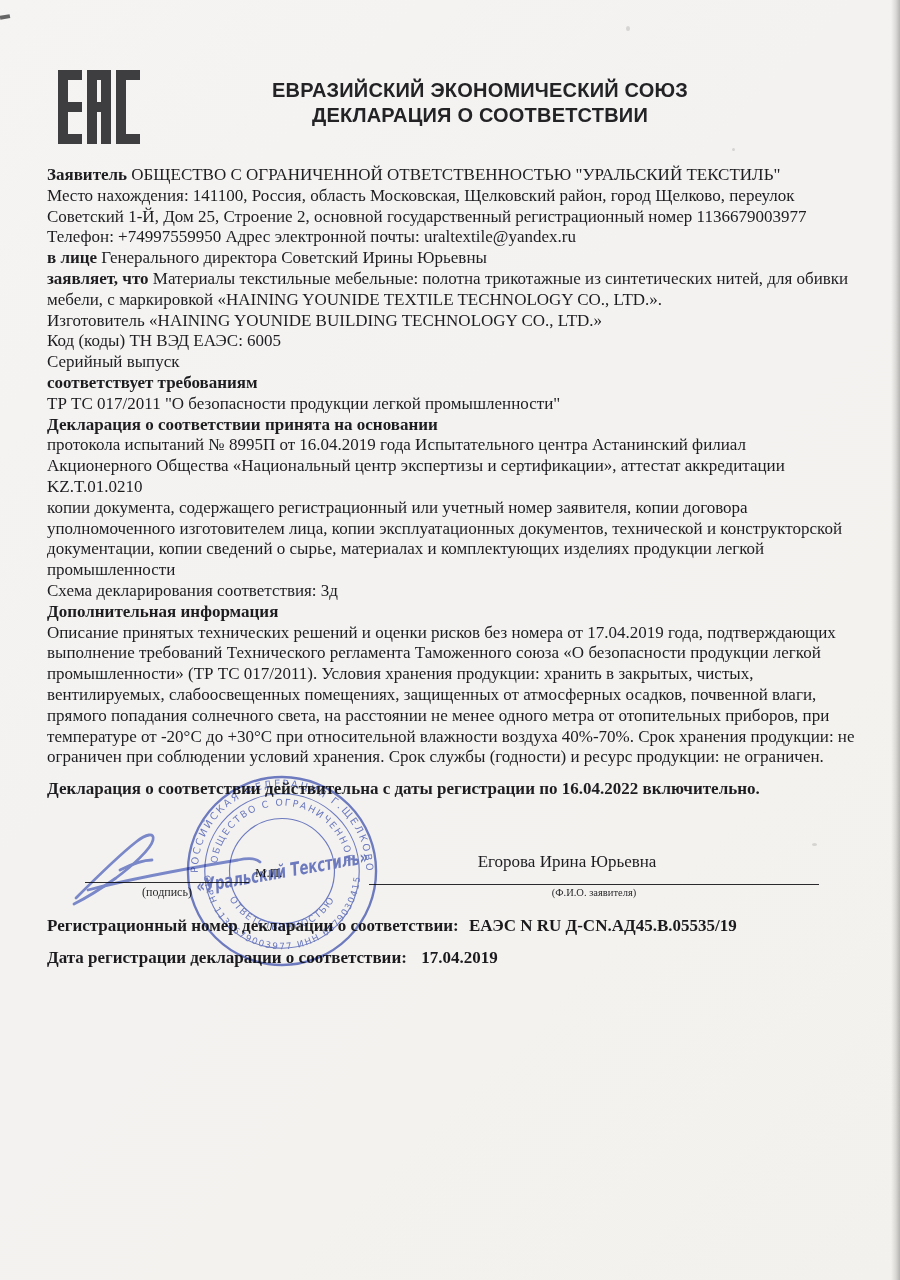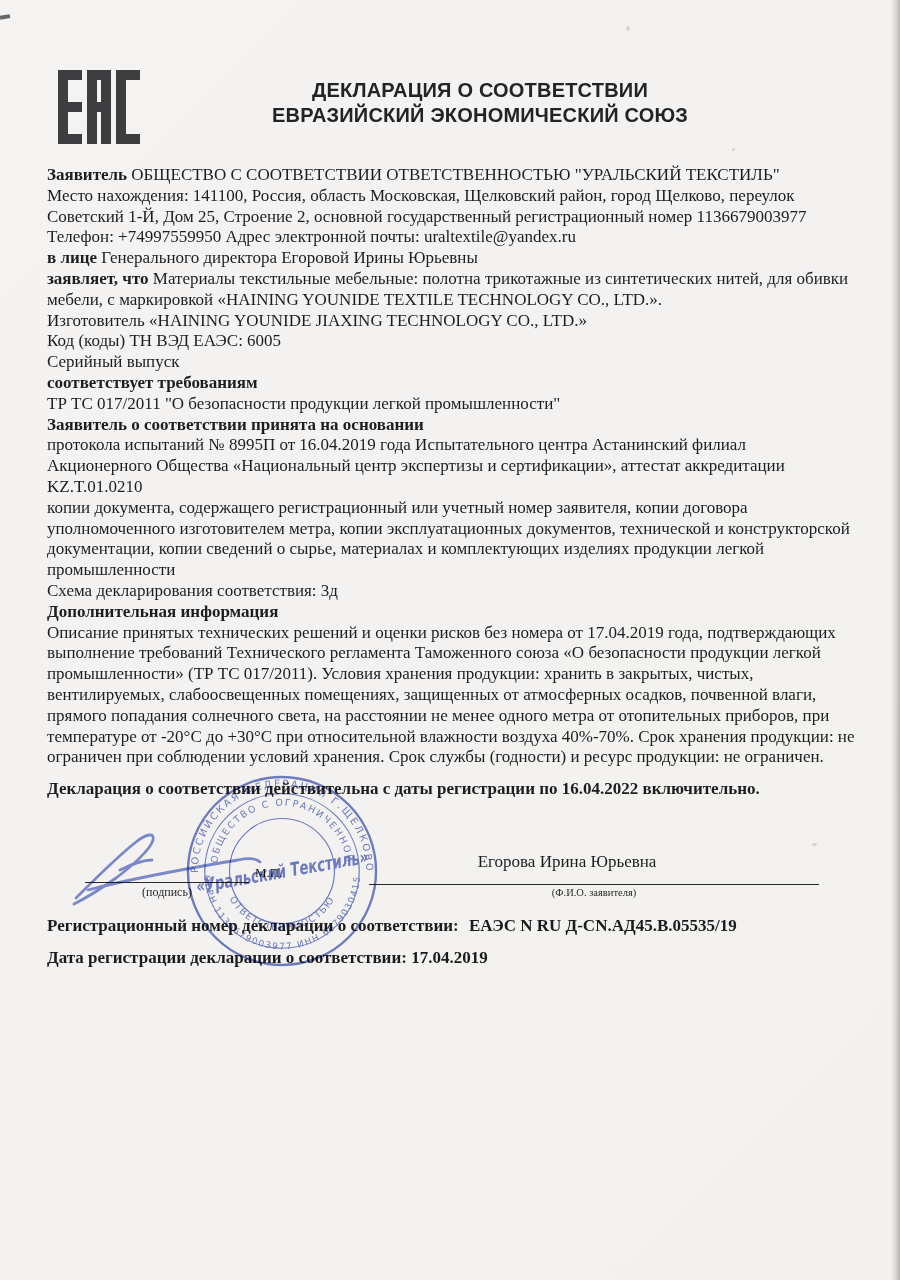--- a/index.html
+++ b/index.html
@@ -72,38 +72,38 @@
           <rect x="29" y="32" width="24" height="10"></rect>
 
         <rect x="58" y="0" width="10" height="74"></rect>
           <rect x="58" y="0" width="24" height="10"></rect>
         <rect x="58" y="64" width="24" height="10"></rect>
       </g>
     </svg>
   </div>
 
   <div class="titles">
+    <div>ЕВРАЗИЙСКИЙ ЭКОНОМИЧЕСКИЙ СОЮЗ</div>
     <div>ДЕКЛАРАЦИЯ О СООТВЕТСТВИИ</div>
-    <div>ЕВРАЗИЙСКИЙ ЭКОНОМИЧЕСКИЙ СОЮЗ</div>
   </div>
 
   <div class="content">
-    <p><b>Заявитель</b><span> ОБЩЕСТВО С СООТВЕТСТВИИ ОТВЕТСТВЕННОСТЬЮ "УРАЛЬСКИЙ ТЕКСТИЛЬ"</span></p>
+    <p><b>Заявитель</b><span> ОБЩЕСТВО С ОГРАНИЧЕННОЙ ОТВЕТСТВЕННОСТЬЮ "УРАЛЬСКИЙ ТЕКСТИЛЬ"</span></p>
     <p><b></b><span>Место нахождения: 141100, Россия, область Московская, Щелковский район, город Щелково, переулок Советский 1-Й, Дом 25, Строение 2, основной государственный регистрационный номер 1136679003977</span></p>
     <p><b></b><span>Телефон: +74997559950 Адрес электронной почты: uraltextile@yandex.ru</span></p>
-    <p><b>в лице</b><span> Генерального директора Егоровой Ирины Юрьевны</span></p>
+    <p><b>в лице</b><span> Генерального директора Советский Ирины Юрьевны</span></p>
     <p><b>заявляет, что</b><span> Материалы текстильные мебельные: полотна трикотажные из синтетических нитей, для обивки мебели, с маркировкой «HAINING YOUNIDE TEXTILE TECHNOLOGY CO., LTD.».</span></p>
-    <p><b></b><span>Изготовитель «HAINING YOUNIDE JIAXING TECHNOLOGY CO., LTD.»</span></p>
+    <p><b></b><span>Изготовитель «HAINING YOUNIDE BUILDING TECHNOLOGY CO., LTD.»</span></p>
     <p><b></b><span>Код (коды) ТН ВЭД ЕАЭС: 6005</span></p>
     <p><b></b><span>Серийный выпуск</span></p>
     <p><b>соответствует требованиям</b><span></span></p>
     <p><b></b><span>ТР ТС 017/2011 "О безопасности продукции легкой промышленности"</span></p>
-    <p><b>Заявитель о соответствии принята на основании</b><span></span></p>
+    <p><b>Декларация о соответствии принята на основании</b><span></span></p>
     <p><b></b><span>протокола испытаний № 8995П от 16.04.2019 года Испытательного центра Астанинский филиал Акционерного Общества «Национальный центр экспертизы и сертификации», аттестат аккредитации KZ.T.01.0210</span></p>
-    <p><b></b><span>копии документа, содержащего регистрационный или учетный номер заявителя, копии договора уполномоченного изготовителем метра, копии эксплуатационных документов, технической и конструкторской  документации, копии сведений о сырье, материалах и комплектующих изделиях продукции легкой промышленности</span></p>
+    <p><b></b><span>копии документа, содержащего регистрационный или учетный номер заявителя, копии договора уполномоченного изготовителем лица, копии эксплуатационных документов, технической и конструкторской  документации, копии сведений о сырье, материалах и комплектующих изделиях продукции легкой промышленности</span></p>
     <p><b></b><span>Схема декларирования соответствия: 3д</span></p>
     <p><b>Дополнительная информация</b><span></span></p>
     <p><b></b><span>Описание принятых технических решений и оценки рисков без номера от 17.04.2019 года, подтверждающих выполнение требований Технического регламента Таможенного союза «О безопасности продукции легкой промышленности» (ТР ТС 017/2011). Условия хранения продукции: хранить в закрытых, чистых, вентилируемых, слабоосвещенных помещениях, защищенных от атмосферных осадков, почвенной влаги, прямого попадания солнечного света, на расстоянии не менее одного метра от отопительных приборов, при температуре от -20°С до +30°С при относительной влажности воздуха 40%-70%. Срок хранения продукции: не ограничен при соблюдении условий хранения. Срок службы (годности) и ресурс продукции: не ограничен.</span></p>
     <p class="gap-top"><b>Декларация о соответствии действительна с даты регистрации по 16.04.2022 включительно.</b><span></span></p>
   </div>
 
   <div class="sigblock">
     <div class="sig-name">Егорова Ирина Юрьевна</div>
     <div class="sigline" style="left:38px;width:164px;top:42px;"></div>
     <div class="lbl" style="left:38px;width:164px;top:45px;font-size:12px;">(подпись)</div>
@@ -111,21 +111,21 @@
     <div class="sigline" style="left:322px;width:450px;top:44px;"></div>
     <div class="lbl" style="left:322px;width:450px;top:47px;font-size:10.5px;">(Ф.И.О. заявителя)</div>
   </div>
 
   <div class="regline" style="top:916px;">
     <span>Регистрационный номер декларации о соответствии:</span>
     <span style="margin-left:6px;">ЕАЭС N RU Д-CN.АД45.В.05535/19</span>
   </div>
   <div class="regline" style="top:948px;">
     <span>Дата регистрации декларации о соответствии:</span>
-    <span style="">17.04.2019</span>
+    <span style="margin-left:10px;">17.04.2019</span>
   </div>
 
   <svg class="stamp" viewBox="0 0 200 200">
     <defs>
       <path id="arcOuterTop" d="M 15 100 A 85 85 0 1 1 185 100"></path>
       <path id="arcOuterBottom" d="M 21 100 A 79 79 0 0 0 179 100"></path>
       <path id="arcInnerTop" d="M 34 100 A 66 66 0 1 1 166 100"></path>
       <path id="arcInnerBottom" d="M 40 100 A 60 60 0 0 0 160 100"></path>
     </defs>
     <g fill="none" stroke="#5e6fc3">

